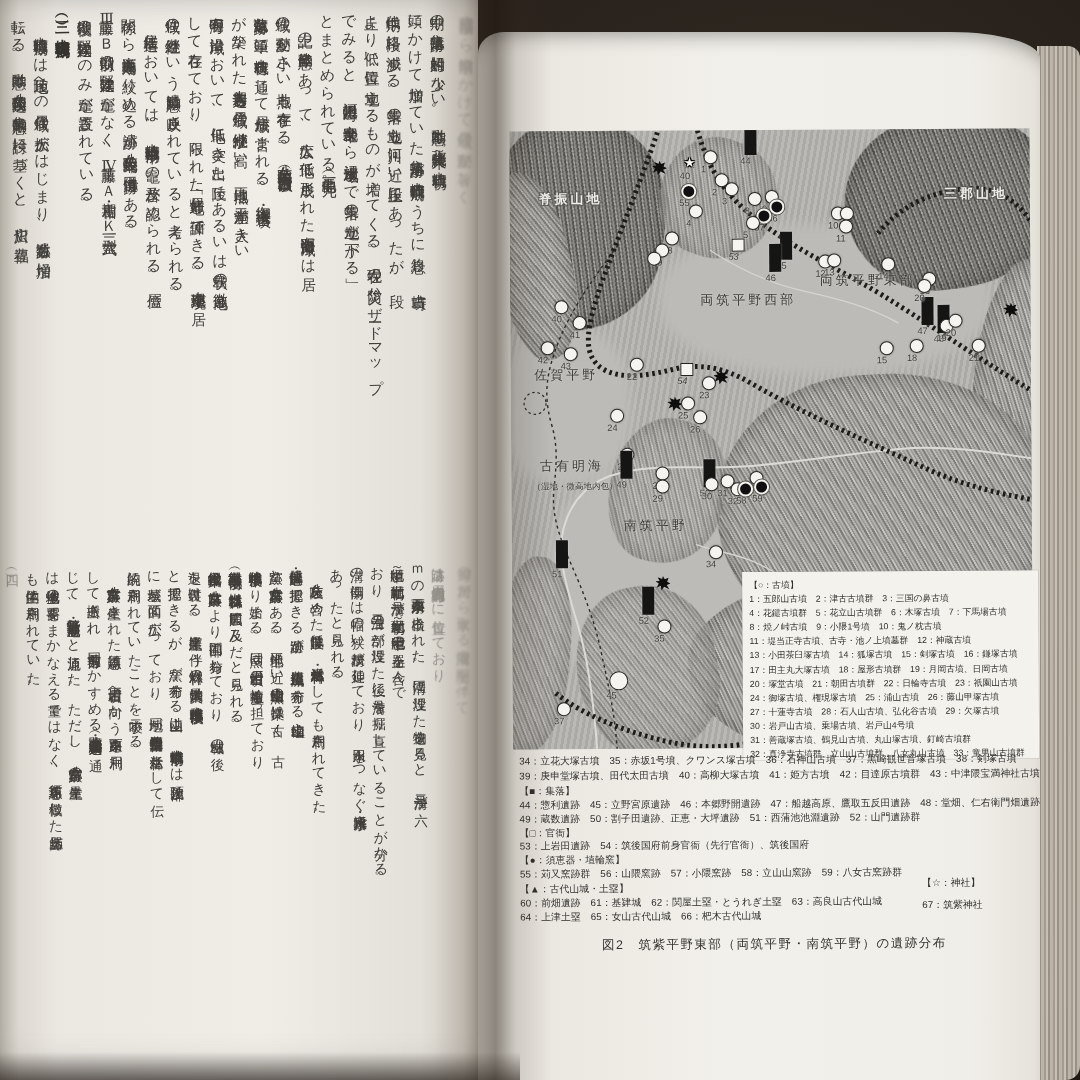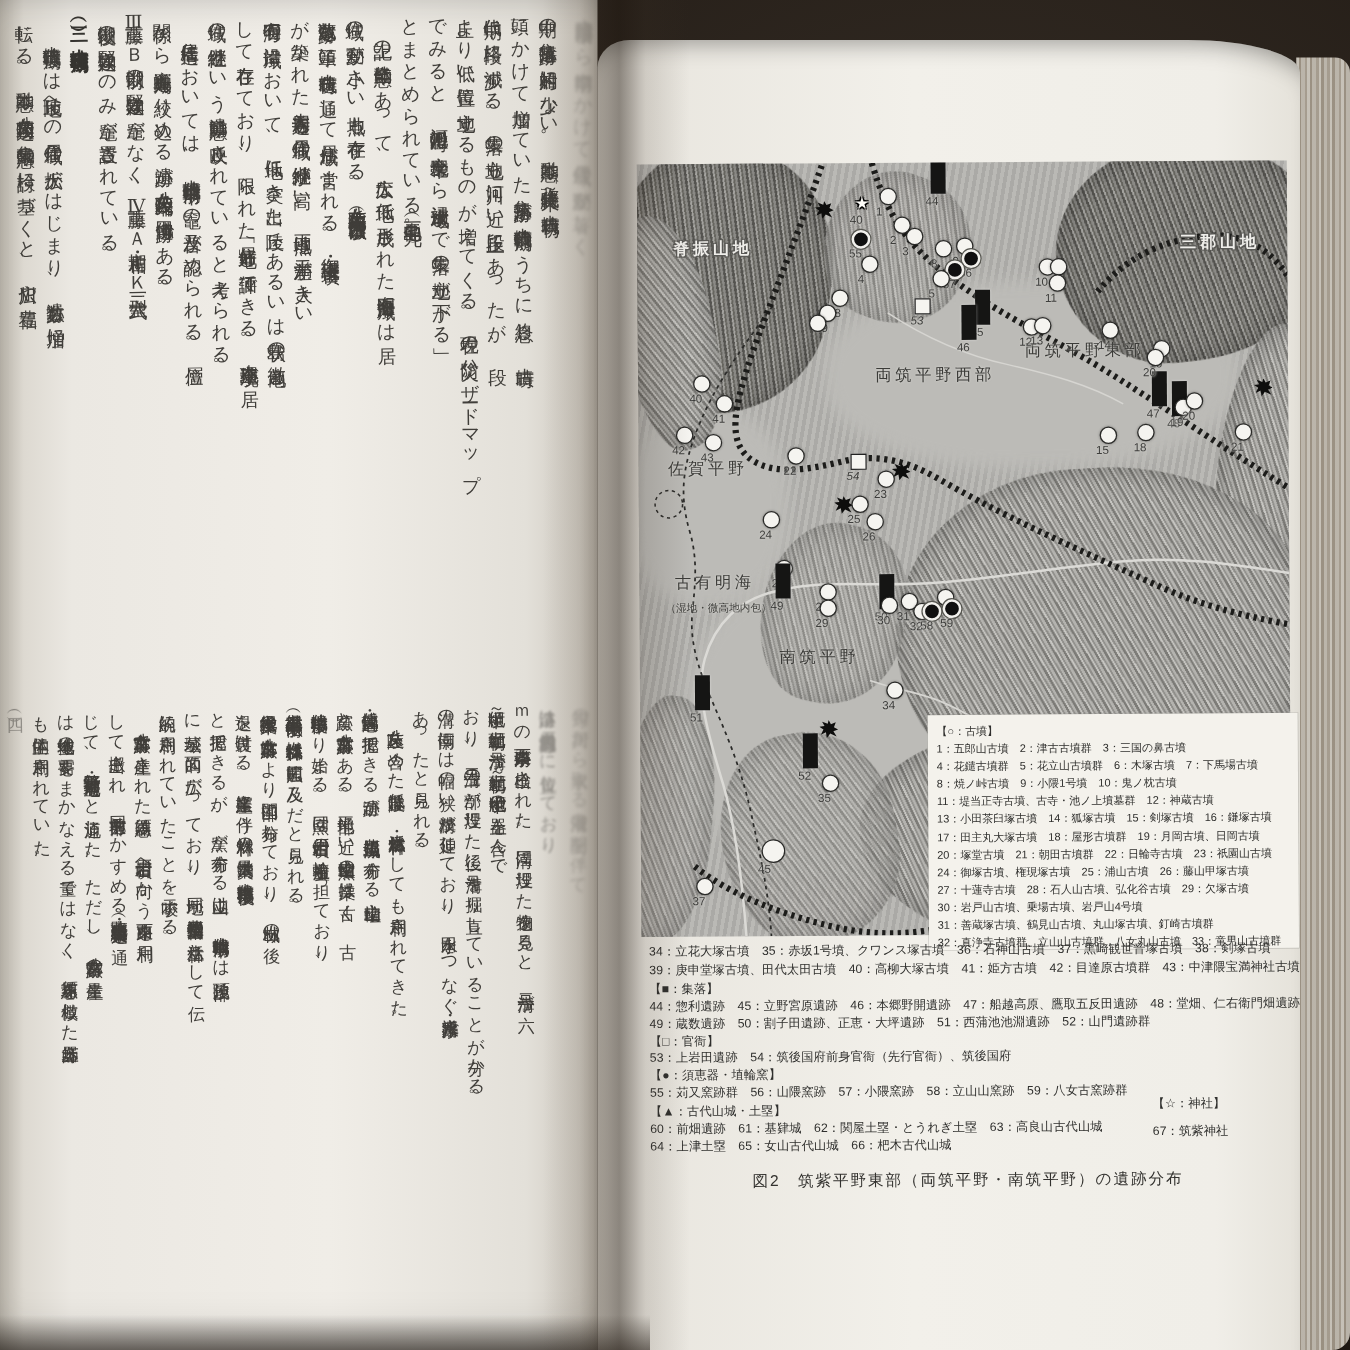--- a/index.html
+++ b/index.html
@@ -284,21 +284,21 @@
           </div>
           <div class="marker m-kofun" style="left: 78.1%; top: 35.1%;">
             <span class="mnum">18</span>
           </div>
           <div class="marker m-kofun" style="left: 83.8%; top: 31.9%;">
             <span class="mnum">19</span>
           </div>
           <div class="marker m-kofun" style="left: 85.6%; top: 31.1%;">
             <span class="mnum">20</span>
           </div>
-          <div class="marker m-kofun" style="left: 90%; top: 35.1%; margin-left: 16px;">
+          <div class="marker m-kofun" style="left: 90%; top: 35.1%;">
             <span class="mnum">21</span>
           </div>
           <div class="marker m-castle" style="left: 96.2%; top: 29.4%;">
             <span class="mnum">66</span>
           </div>
           <div class="marker m-kofun" style="left: 24.2%; top: 37.9%; text-decoration: underline;">
             <span class="mnum">22</span>
           </div>
           <div class="marker m-kanga" style="left: 33.8%; top: 38.7%;">
             <span class="mnum">54</span>

